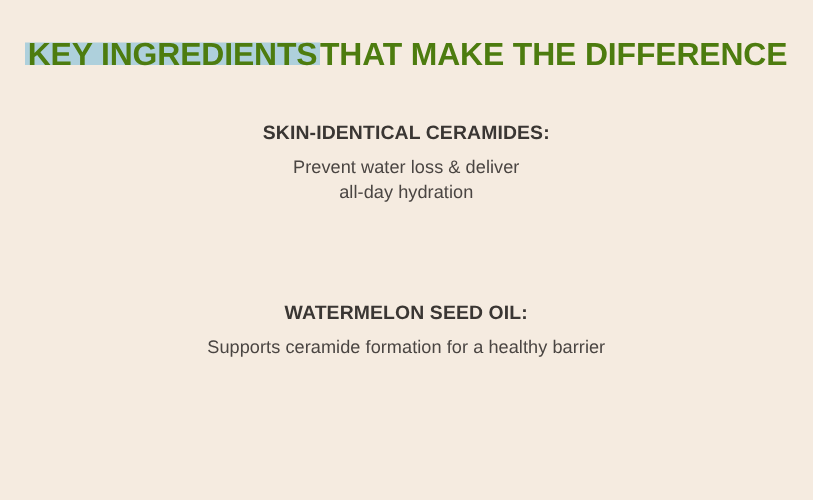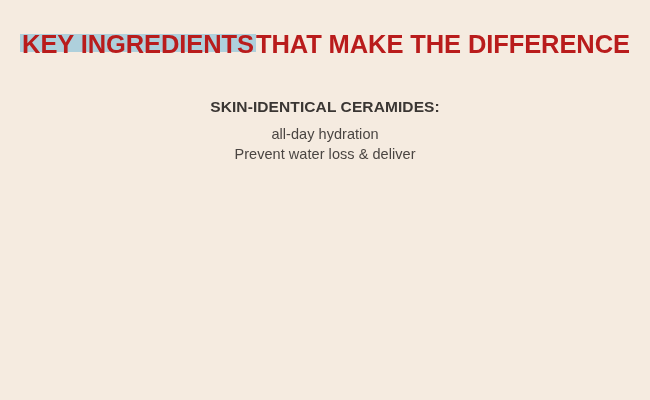--- a/index.html
+++ b/index.html
@@ -32,21 +32,21 @@
     width: 650px;
     text-align: center;
     white-space: nowrap;
   }
 
   .title {
     display: inline-block;
     font-size: 25.5px;
     font-weight: bold;
     letter-spacing: -0.1px;
-    color: #b91c1c;
+    color: #4d7c0f;
     line-height: 28px;
   }
 
   .title-highlight {
     position: relative;
     display: inline-block;
     padding: 0 2px;
     z-index: 1;
   }
 
@@ -110,28 +110,34 @@
 
   <div class="title-row">
     <div class="title"><span class="title-highlight">KEY INGREDIENTS</span><span class="title-rest"> THAT MAKE THE DIFFERENCE</span></div>
   </div>
 
   <div class="blocks">
 
     <div class="block">
       <div class="block-heading">SKIN-IDENTICAL CERAMIDES:</div>
       <div class="block-body">
+        <div class="block-line">Prevent water loss &amp; deliver</div>
         <div class="block-line">all-day hydration</div>
-        <div class="block-line">Prevent water loss &amp; deliver</div>
       </div>
     </div>
 
     <div class="block-spacer-1"></div>
 
     <div class="block">
     </div>
 
     <div class="block-spacer-2"></div>
 
+    <div class="block">
+      <div class="block-heading">WATERMELON SEED OIL:</div>
+      <div class="block-body">
+        <div class="block-line">Supports ceramide formation for a healthy barrier</div>
+      </div>
+    </div>
 
   </div>
 
 </div>
 
 </body></html>

